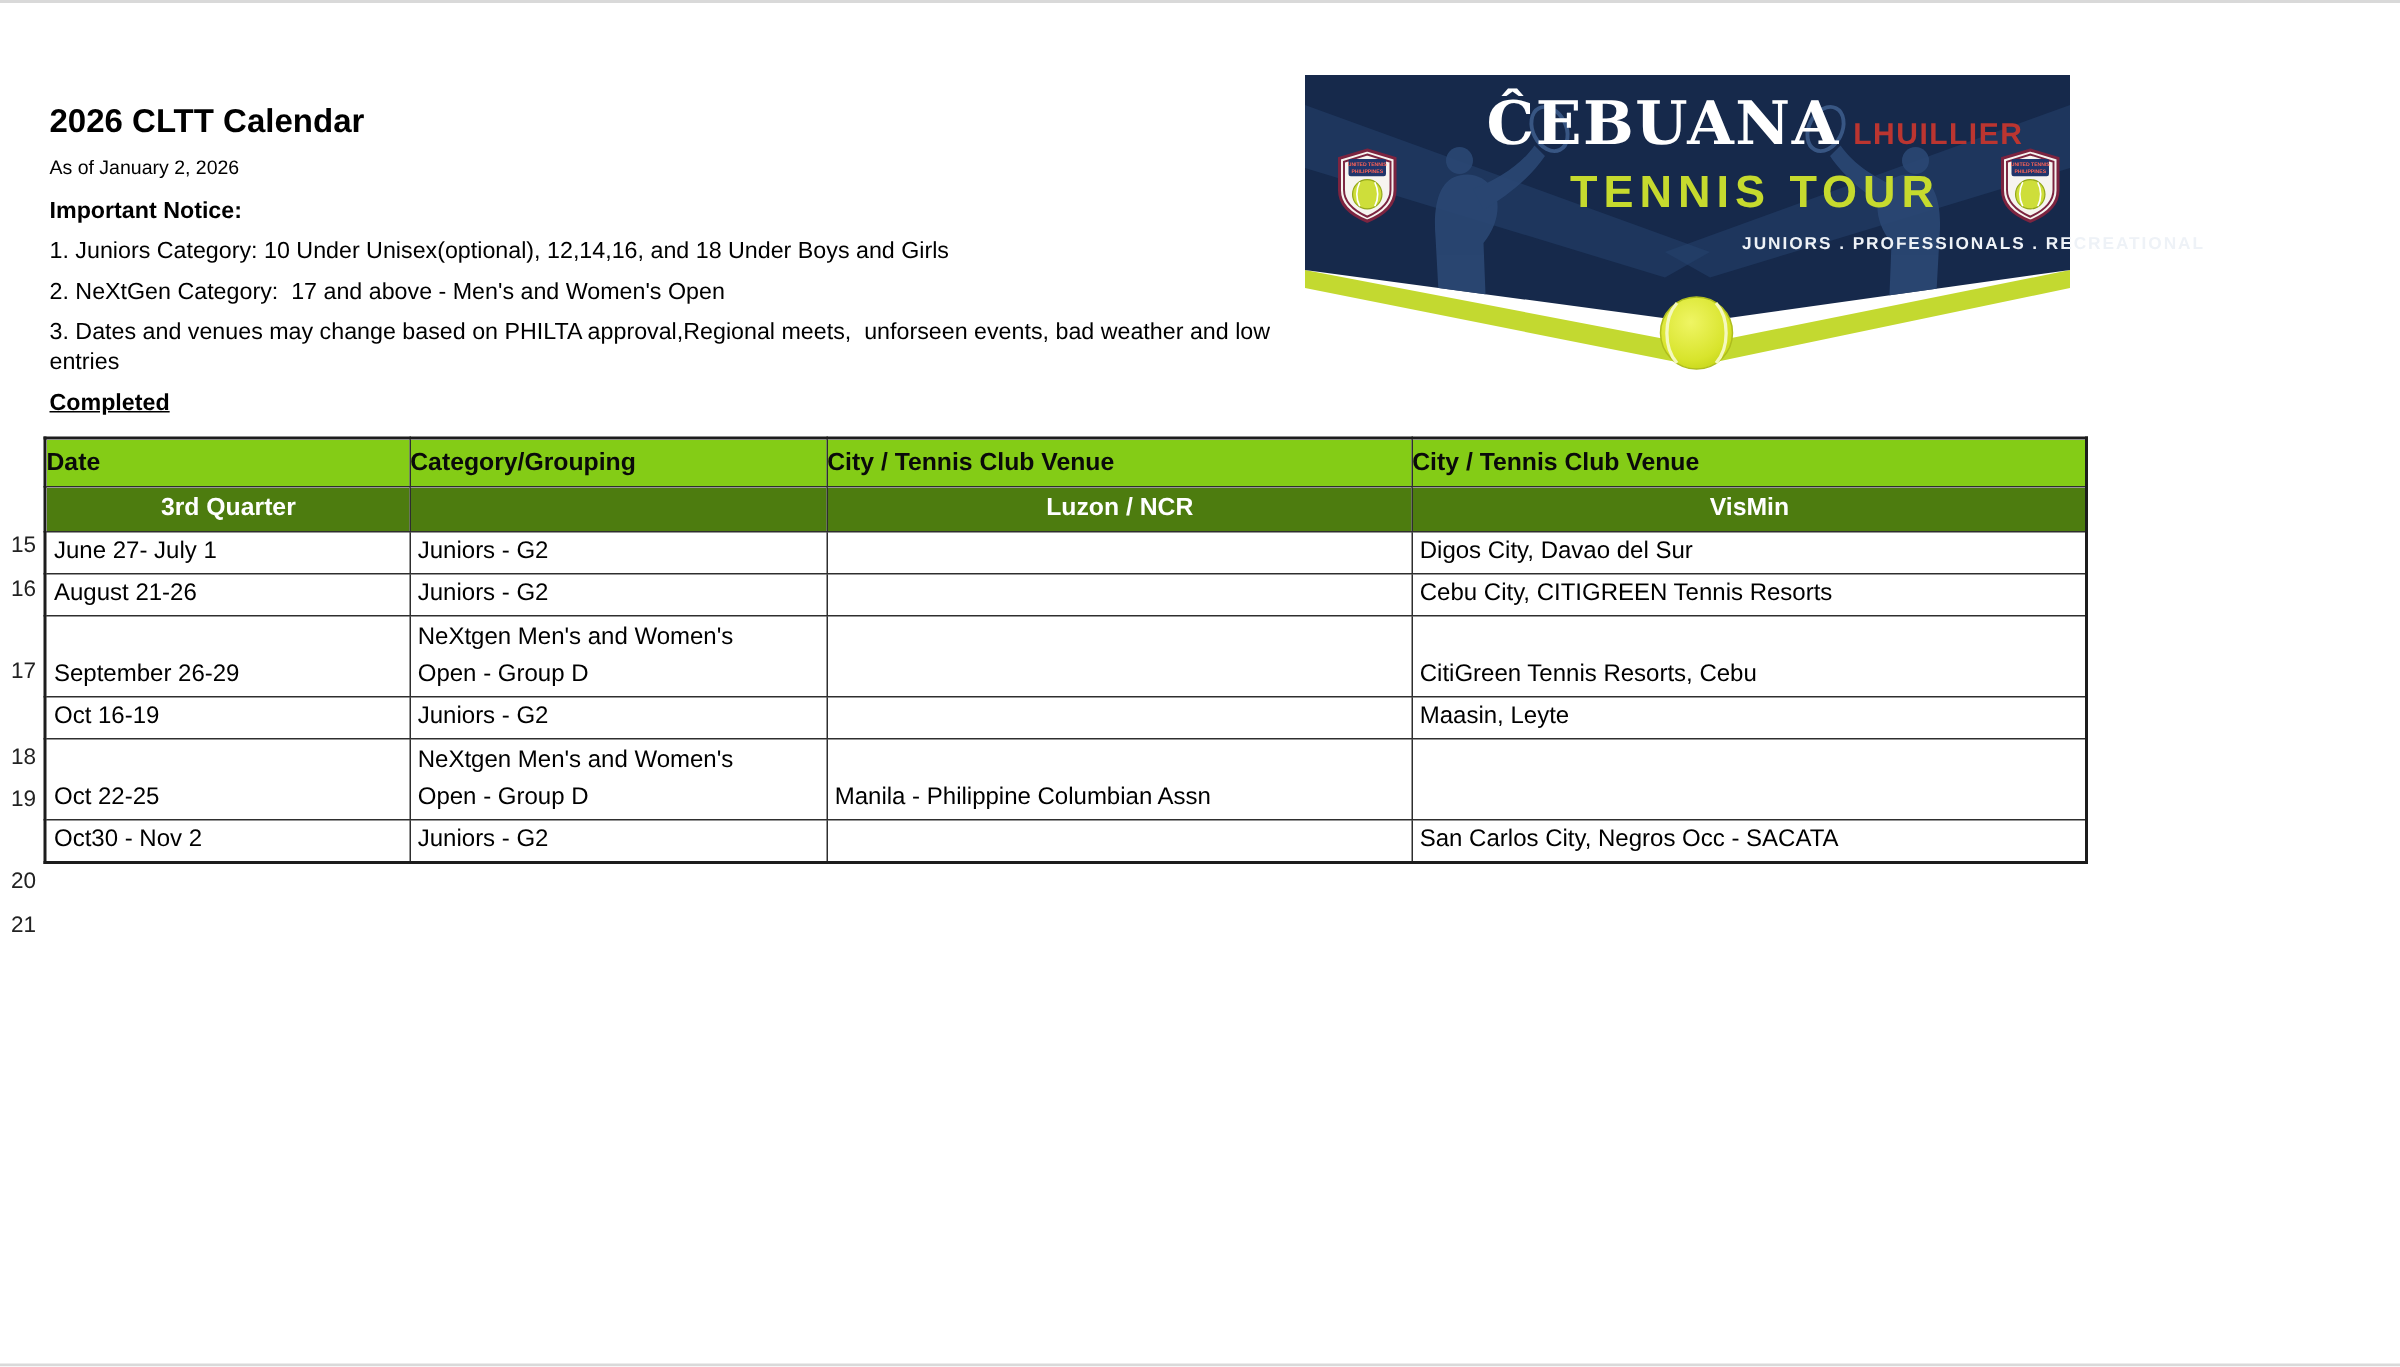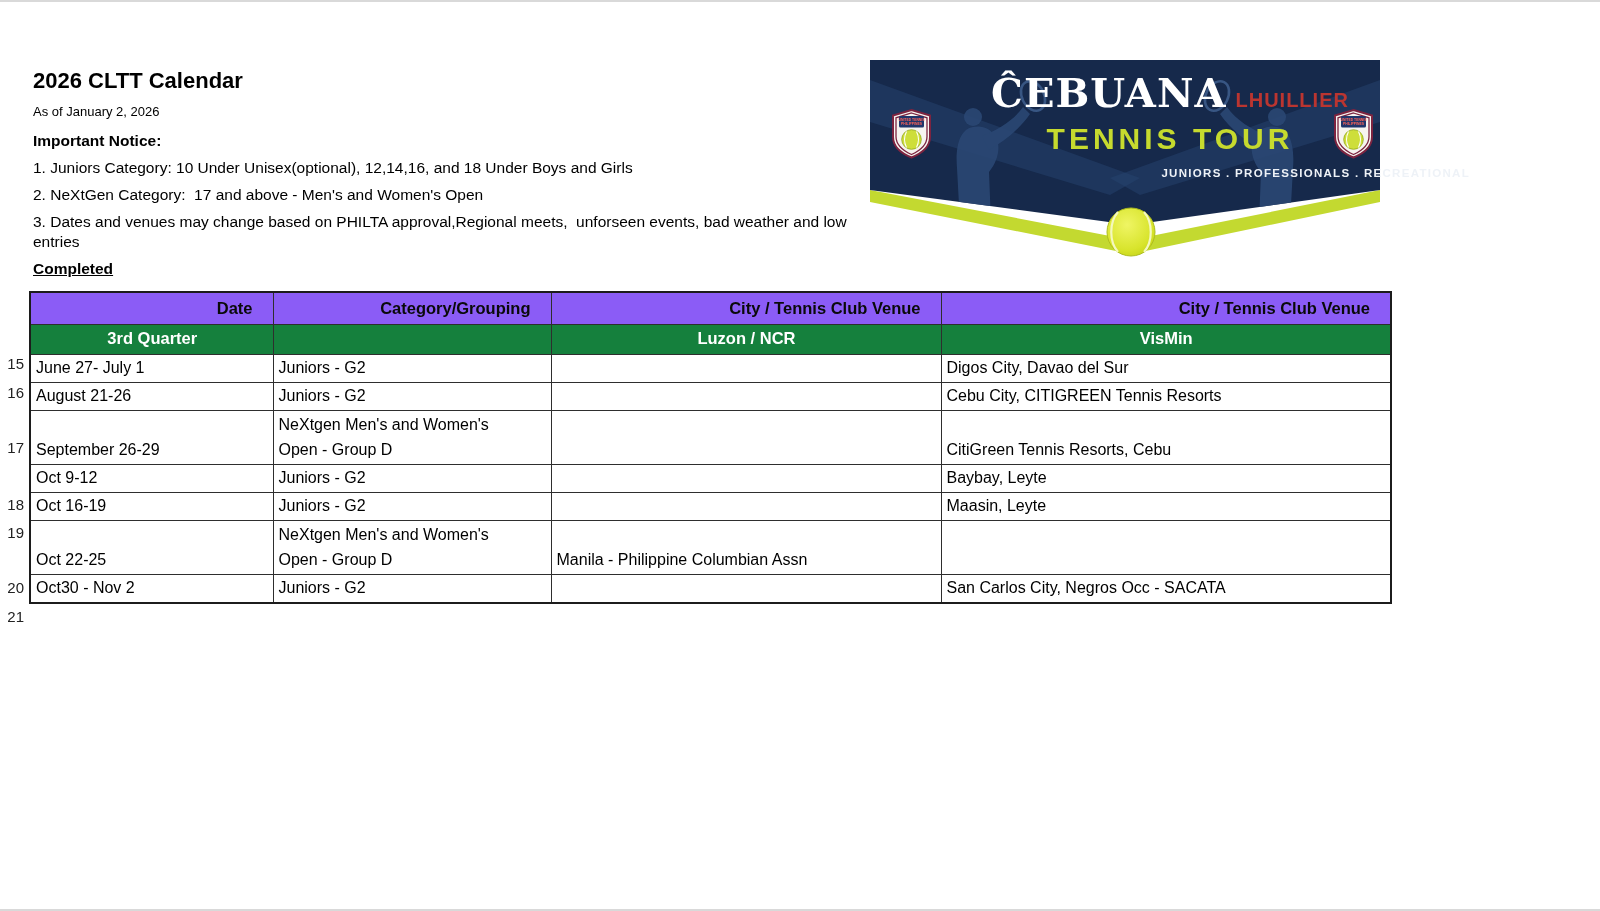--- a/index.html
+++ b/index.html
@@ -12,36 +12,36 @@
 
   
   .intro{position:absolute;left:33px;top:68px;width:830px;}
   .intro .title{font-size:22px;font-weight:bold;line-height:26px;margin-bottom:7px;}
   .intro .asof{font-size:13px;line-height:22px;margin-bottom:8px;}
   .intro .notice-head{font-size:15.5px;font-weight:bold;line-height:20px;margin-bottom:7px;}
   .intro .notice{font-size:15.5px;line-height:20px;margin-bottom:7px;white-space:pre-wrap;}
   .intro .completed{font-size:15.5px;font-weight:bold;line-height:20px;text-decoration:underline;}
 
   
-  .banner{position:absolute;left:870px;top:60px;width:600px;height:200px;}
+  .banner{position:absolute;left:870px;top:50px;width:600px;height:200px;}
   .banner svg{position:absolute;left:0;top:0;}
   .brandline{position:absolute;top:13px;left:0;right:0;display:flex;justify-content:center;align-items:baseline;gap:9px;}
   .brand-main{font-family:"DejaVu Serif","Liberation Serif",serif;font-weight:bold;font-size:40px;line-height:1;color:#ffffff;letter-spacing:1px;}
   .brand-sub{font-family:Liberation Sans, sans-serif;font-weight:bold;font-size:20px;line-height:1;color:#bb3530;letter-spacing:1px;}
   .tour-title{position:absolute;top:62px;left:0;right:0;text-align:center;font-size:30px;font-weight:bold;color:#c6da2e;letter-spacing:4px;line-height:34px;}
   .tagline{position:absolute;top:106px;left:0;right:0;text-align:right;font-size:11.5px;font-weight:bold;color:#eef2f7;letter-spacing:1.3px;line-height:14px;}
 
   
   .tablewrap{position:absolute;left:8px;top:291px;display:flex;align-items:flex-start;}
   .gutter{position:relative;width:21px;height:340px;font-size:15px;color:#222;}
   .gnum{position:absolute;right:5px;height:20px;line-height:20px;text-align:right;}
   table.cal{border-collapse:collapse;table-layout:fixed;width:1361px;border:2px solid #1c1c1c;font-size:16px;background:#fff;}
   table.cal th,table.cal td{border:1px solid #2e2e2e;padding:0 4px 2px 5px;vertical-align:bottom;overflow:hidden;white-space:pre-wrap;line-height:25px;}
-  table.cal thead th{background:#8b5cf6;color:#0a0a0a;text-align:right;vertical-align:middle;font-size:16.5px;height:27px;padding:2px 20px;}
-  tr.qrow td{background:#15803d;color:#ffffff;font-weight:bold;text-align:center;vertical-align:middle;height:27px;font-size:16.5px;}
+  table.cal thead th{background:#84cc16;color:#0a0a0a;text-align:left;vertical-align:middle;font-size:16.5px;height:27px;padding:2px 0;}
+  tr.qrow td{background:#4d7c0f;color:#ffffff;font-weight:bold;text-align:center;vertical-align:middle;height:27px;font-size:16.5px;}
   tr.rh27{height:27px;margin-left:13px;} tr.rh28{height:28px;margin-left:39px;} tr.rh54{height:54px;}
 </style>
 </head>
 <body>
 
 <div class="edge-bar edge-top"></div>
 <div class="edge-bar edge-bottom"></div>
 
 <div class="intro">
   <div class="title">2026 CLTT Calendar</div>
@@ -155,26 +155,20 @@
         <td></td>
         <td>Cebu City, CITIGREEN Tennis Resorts</td>
       </tr>
       <tr class="rh54">
         <td>September 26-29</td>
         <td>NeXtgen Men's and Women's
 Open - Group D</td>
         <td></td>
         <td>CitiGreen Tennis Resorts, Cebu</td>
       </tr>
-      <tr class="rh28">
-        <td>Oct 9-12</td>
-        <td>Juniors - G2</td>
-        <td></td>
-        <td>Baybay, Leyte</td>
-      </tr>
       <tr class="rh27">
         <td>Oct 16-19</td>
         <td>Juniors - G2</td>
         <td></td>
         <td>Maasin, Leyte</td>
       </tr>
       <tr class="rh54">
         <td>Oct 22-25</td>
         <td>NeXtgen Men's and Women's
 Open - Group D</td>

